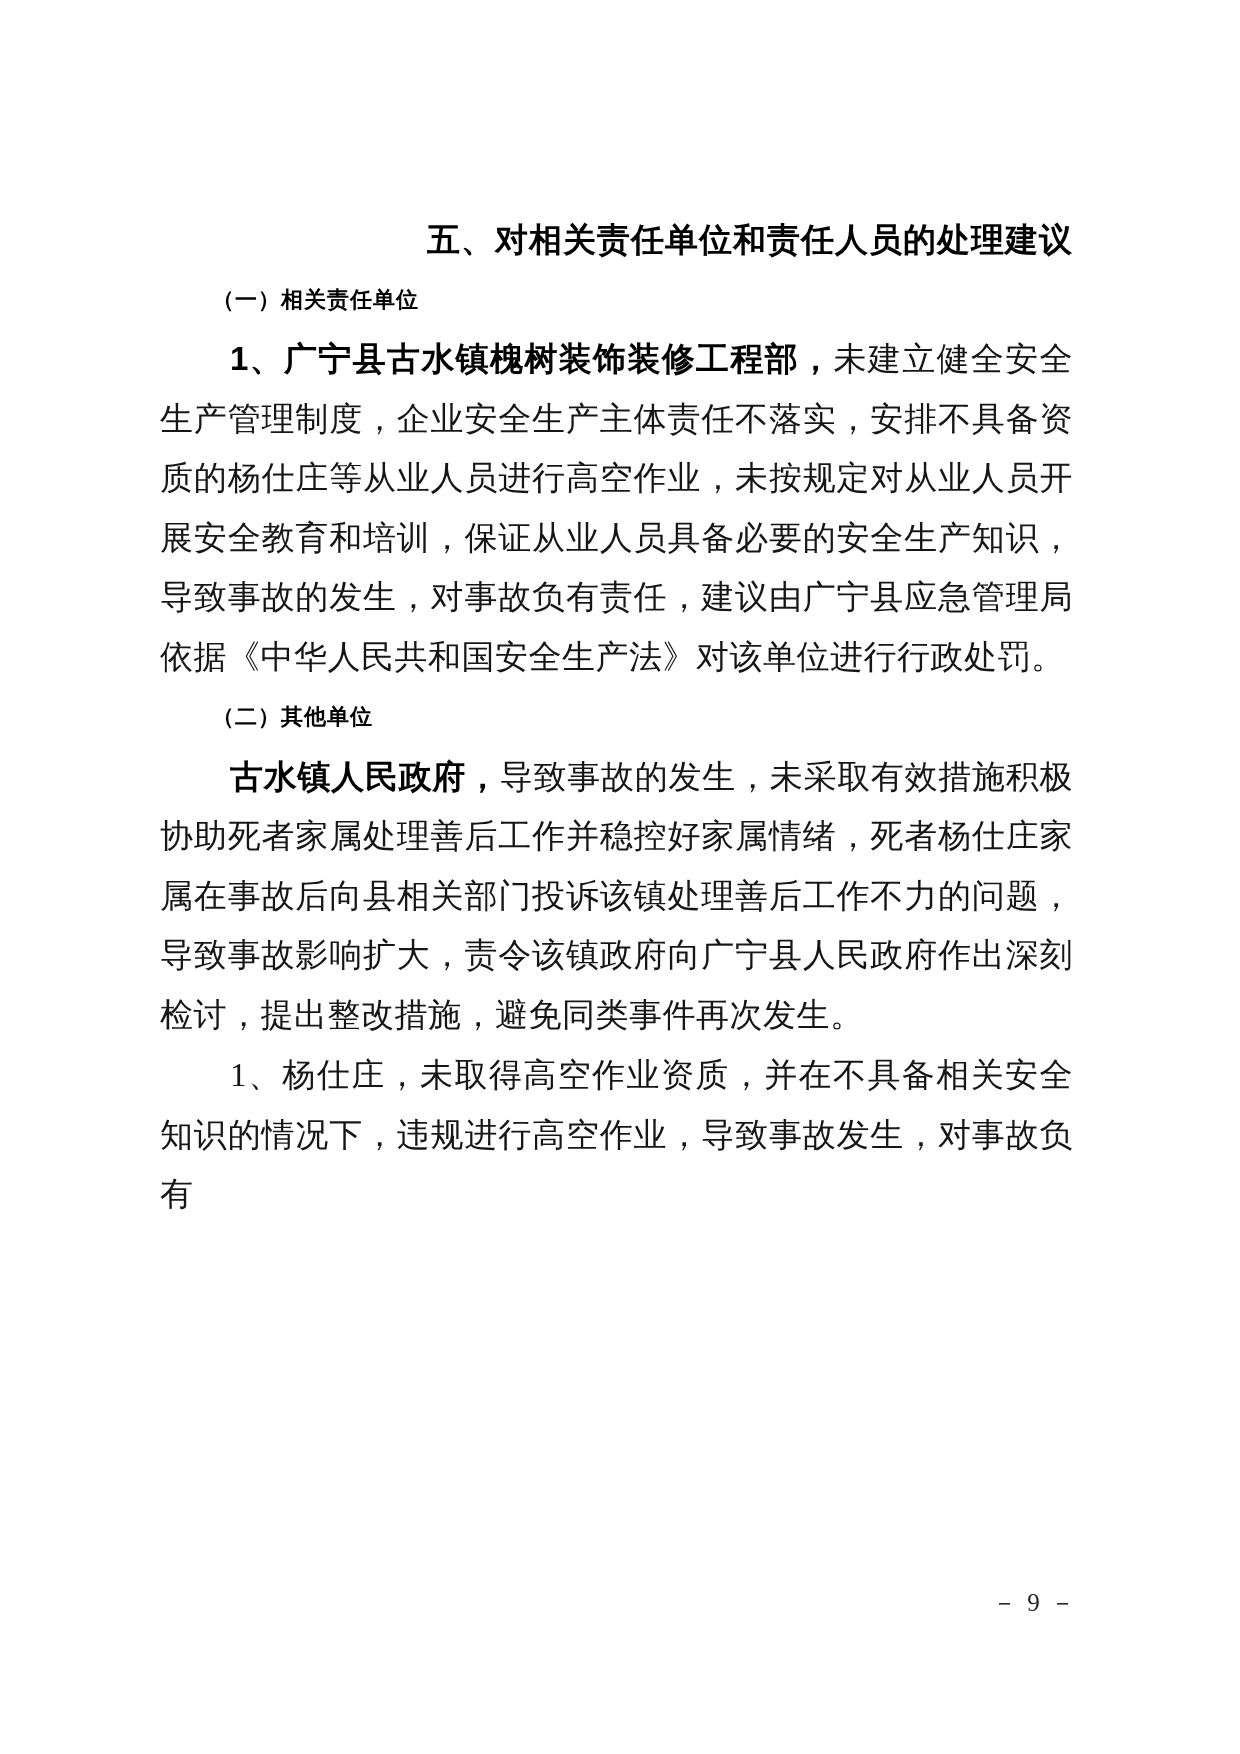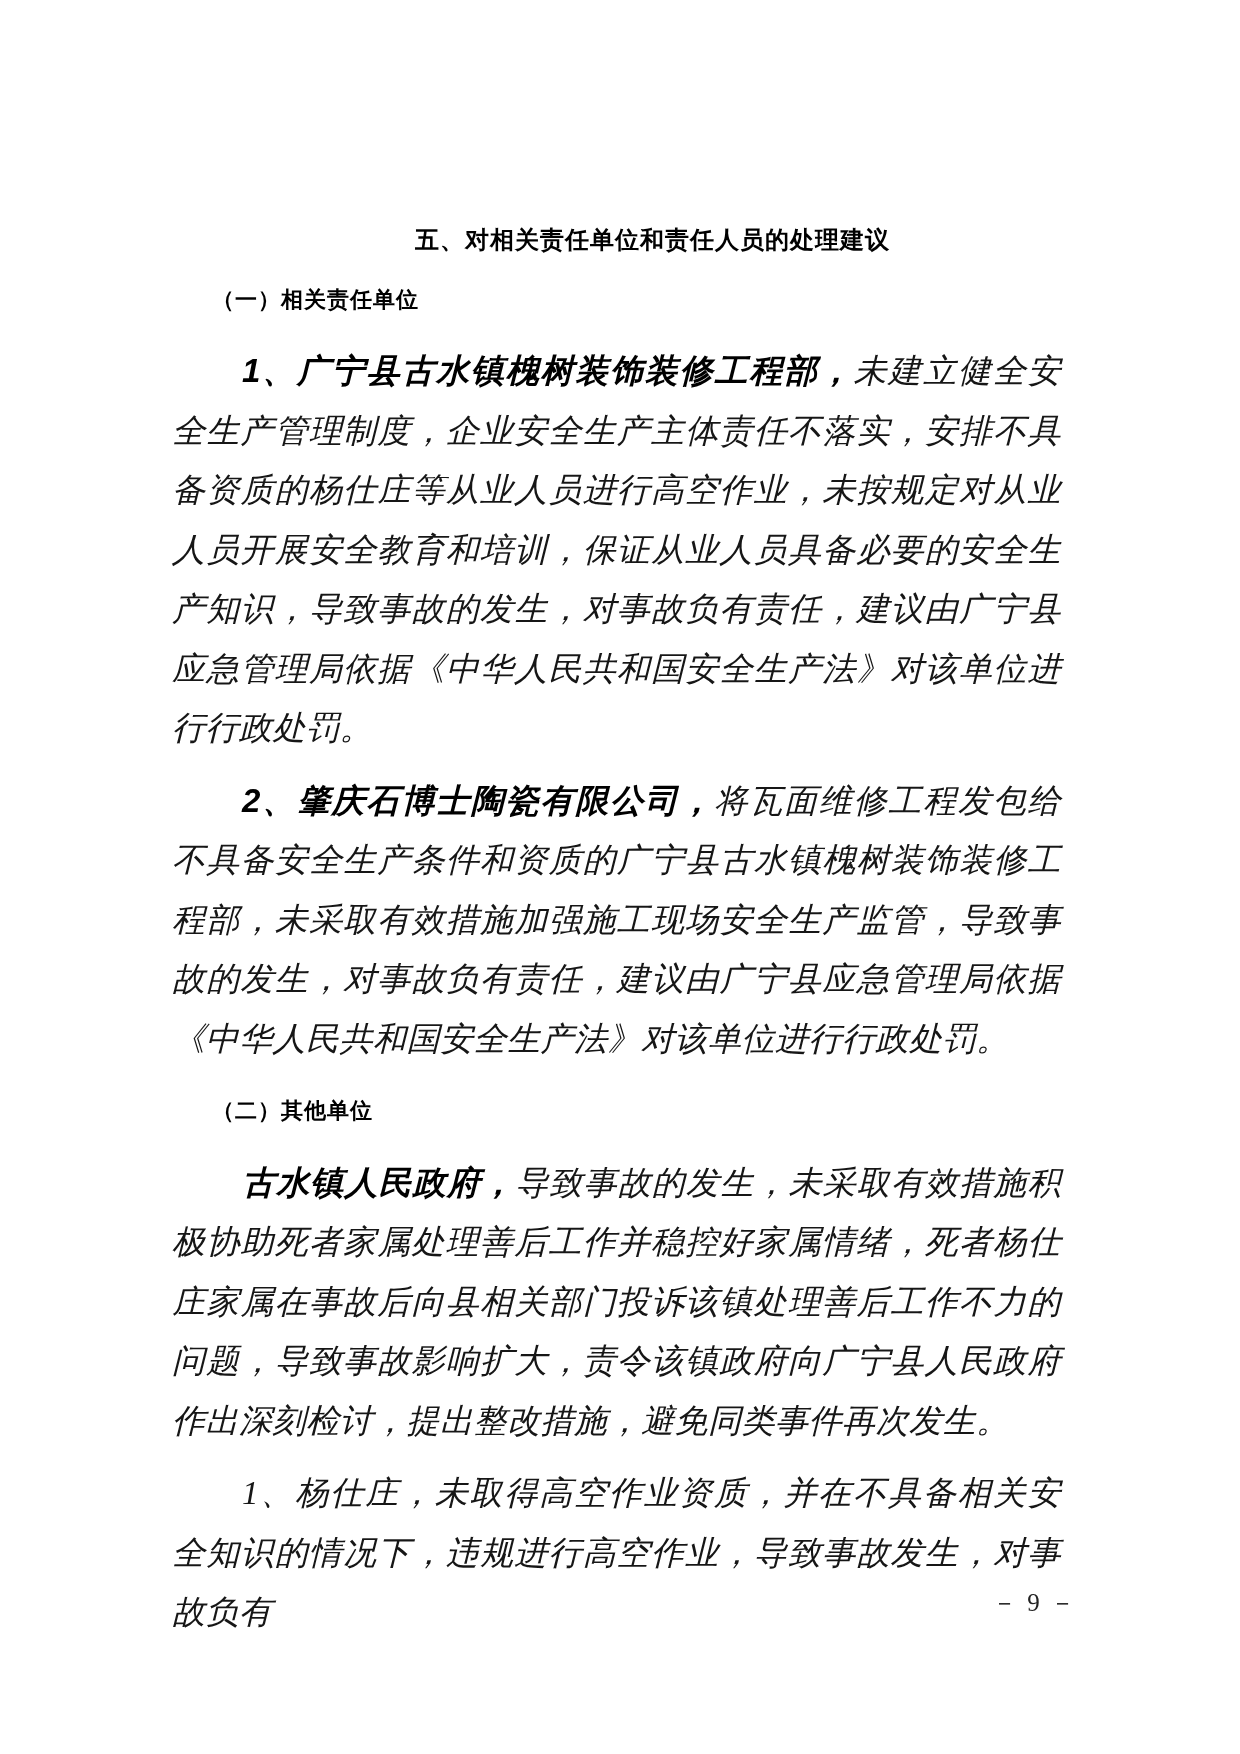--- a/index.html
+++ b/index.html
@@ -26,41 +26,40 @@
     font-family: "Liberation Serif", "DejaVu Serif", serif;
     font-size: 33px;
     line-height: 59.5px;
     letter-spacing: 0.5px;
     color: #161616;
     text-align: justify;
   }
   .heading {
     margin: 0;
     font-family: "Liberation Sans", "DejaVu Sans", sans-serif;
-    font-size: 24px;
+    font-size: 33px;
     font-weight: 700;
     color: #000000;
     text-indent: 72px;
-    text-align: center;
+    text-align: right;
     letter-spacing: 1px;
   }
   .subhead {
     margin: 0;
     font-family: "Liberation Serif", "DejaVu Serif", serif;
     font-size: 22px;
     font-weight: 700;
     color: #000000;
     text-indent: 52px;
     text-align: left;
     letter-spacing: 1px;
   }
   .para {
-    margin: 12px;
+    margin: 0;
     text-indent: 70px;
-    font-style: italic;
   }
   .para .lead {
     font-family: "Liberation Sans", "DejaVu Sans", sans-serif;
     font-weight: 700;
     color: #000000;
   }
   .pagenum {
     position: absolute;
     top: 1586px;
     right: 163px;
@@ -76,21 +75,20 @@
 <div class="page">
 
   <div class="content">
 
     <h1 class="heading">五、对相关责任单位和责任人员的处理建议</h1>
 
     <h2 class="subhead">（一）相关责任单位</h2>
 
     <p class="para"><span class="lead">1、广宁县古水镇槐树装饰装修工程部，</span><span>未建立健全安全生产管理制度，企业安全生产主体责任不落实，安排不具备资质的杨仕庄等从业人员进行高空作业，未按规定对从业人员开展安全教育和培训，保证从业人员具备必要的安全生产知识，导致事故的发生，对事故负有责任，建议由广宁县应急管理局依据《中华人民共和国安全生产法》对该单位进行行政处罚。</span></p>
 
-    <p class="para"><span class="lead">2、肇庆石博士陶瓷有限公司，</span><span>将瓦面维修工程发包给不具备安全生产条件和资质的广宁县古水镇槐树装饰装修工程部，未采取有效措施加强施工现场安全生产监管，导致事故的发生，对事故负有责任，建议由广宁县应急管理局依据《中华人民共和国安全生产法》对该单位进行行政处罚。</span></p>
 
     <h2 class="subhead">（二）其他单位</h2>
 
     <p class="para"><span class="lead">古水镇人民政府，</span><span>导致事故的发生，未采取有效措施积极协助死者家属处理善后工作并稳控好家属情绪，死者杨仕庄家属在事故后向县相关部门投诉该镇处理善后工作不力的问题，导致事故影响扩大，责令该镇政府向广宁县人民政府作出深刻检讨，提出整改措施，避免同类事件再次发生。</span></p>
 
 
     <p class="para"><span class="lead"></span><span>1、杨仕庄，未取得高空作业资质，并在不具备相关安全知识的情况下，违规进行高空作业，导致事故发生，对事故负有</span></p>
 
   </div>
 

